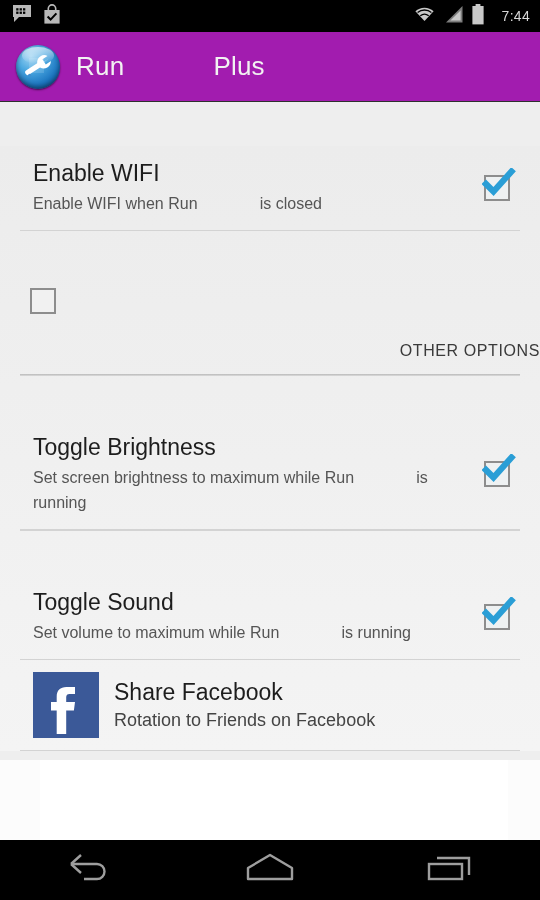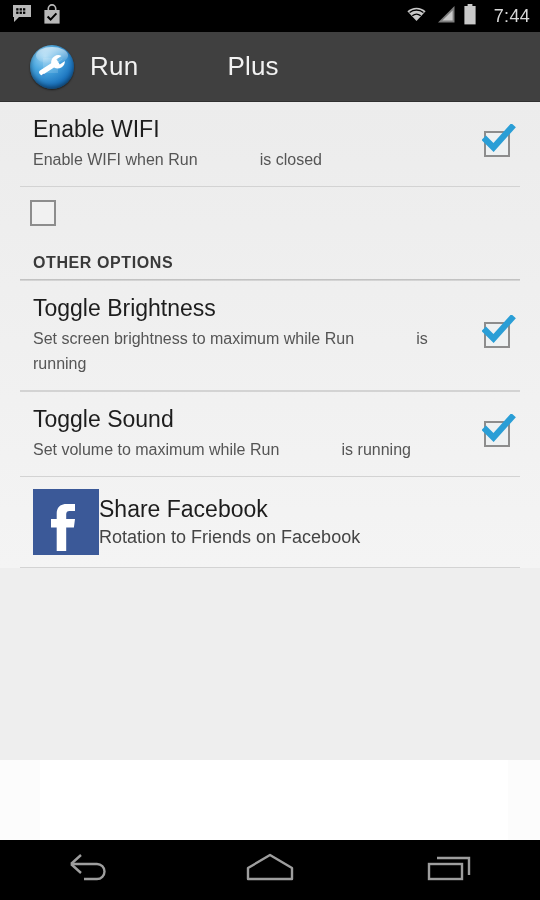--- a/index.html
+++ b/index.html
@@ -27,34 +27,34 @@
     display: flex;
     align-items: center;
     justify-content: space-between;
     padding: 0 10px 0 12px;
     box-sizing: border-box;
   }
   .status-left { display: flex; align-items: center; gap: 10px; }
   .status-right { display: flex; align-items: center; gap: 7px; }
   .status-time {
     color: #d8d8d8;
-    font-size: 18px;
+    font-size: 14px;
     letter-spacing: 0.3px;
     margin-left: 10px;
   }
   .sb-icon { display: block; }
 
   
   .action-bar {
     position: relative;
     height: 70px;
-    background: #404040;
-    display: flex;
-    align-items: center;
-    padding-left: 30px;
+    background: #a21caf;
+    display: flex;
+    align-items: center;
+    padding-left: 16px;
     box-sizing: border-box;
     border-bottom: 1px solid #2f2f2f;
   }
   .app-icon {
     width: 44px;
     height: 44px;
     border-radius: 50%;
     position: relative;
     flex: 0 0 auto;
     background:
@@ -82,20 +82,21 @@
   .list {
     background: linear-gradient(to bottom, #ececec 0%, #efefef 40%, #f4f4f4 100%);
     position: relative;
   }
   .row {
     position: relative;
     display: flex;
     align-items: center;
     padding: 13px 0 14px 0;
     box-sizing: border-box;
+    margin-top: 44px;
   }
   .row-text {
     flex: 1 1 auto;
     padding-left: 33px;
     padding-right: 8px;
     min-width: 0;
   }
   .row-title {
     font-size: 23px;
     color: #1d1d1d;
@@ -142,42 +143,43 @@
     margin-right: 20px;
     background: #d3d3d3;
   }
   .divider.strong {
     height: 2px;
     background: linear-gradient(to bottom, #b9b9b9, #dcdcdc);
   }
 
   
   .section-header {
-    padding: 14px 0 7px 33px;
+    padding: 14px 0 14px 33px;
     font-size: 16px;
-    font-weight: bold;
+    font-weight: normal;
     color: #3a3a3a;
     letter-spacing: 0.6px;
+    text-align: right;
   }
 
   
   .fb-row {
     display: flex;
     align-items: center;
     padding: 12px 0 12px 33px;
   }
   .fb-icon {
     width: 66px;
     height: 66px;
     background: #3b5998;
     flex: 0 0 auto;
     position: relative;
   }
   .fb-icon svg { position: absolute; left: 0; top: 0; }
-  .fb-text { }
+  .fb-text { margin-left: 15px; }
   .fb-title {
     font-size: 23px;
     color: #1d1d1d;
     line-height: 30px;
   }
   .fb-sub {
     font-size: 18px;
     color: #444444;
     line-height: 26px;
   }

